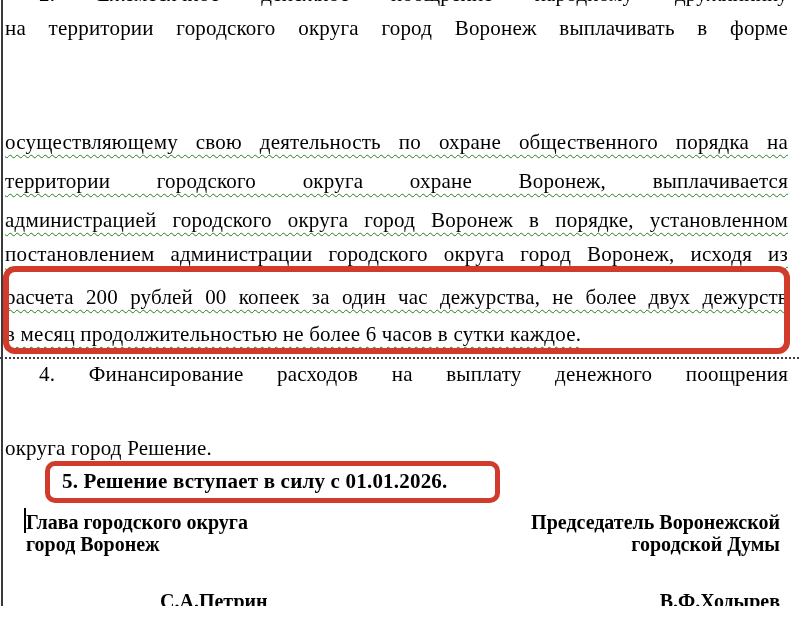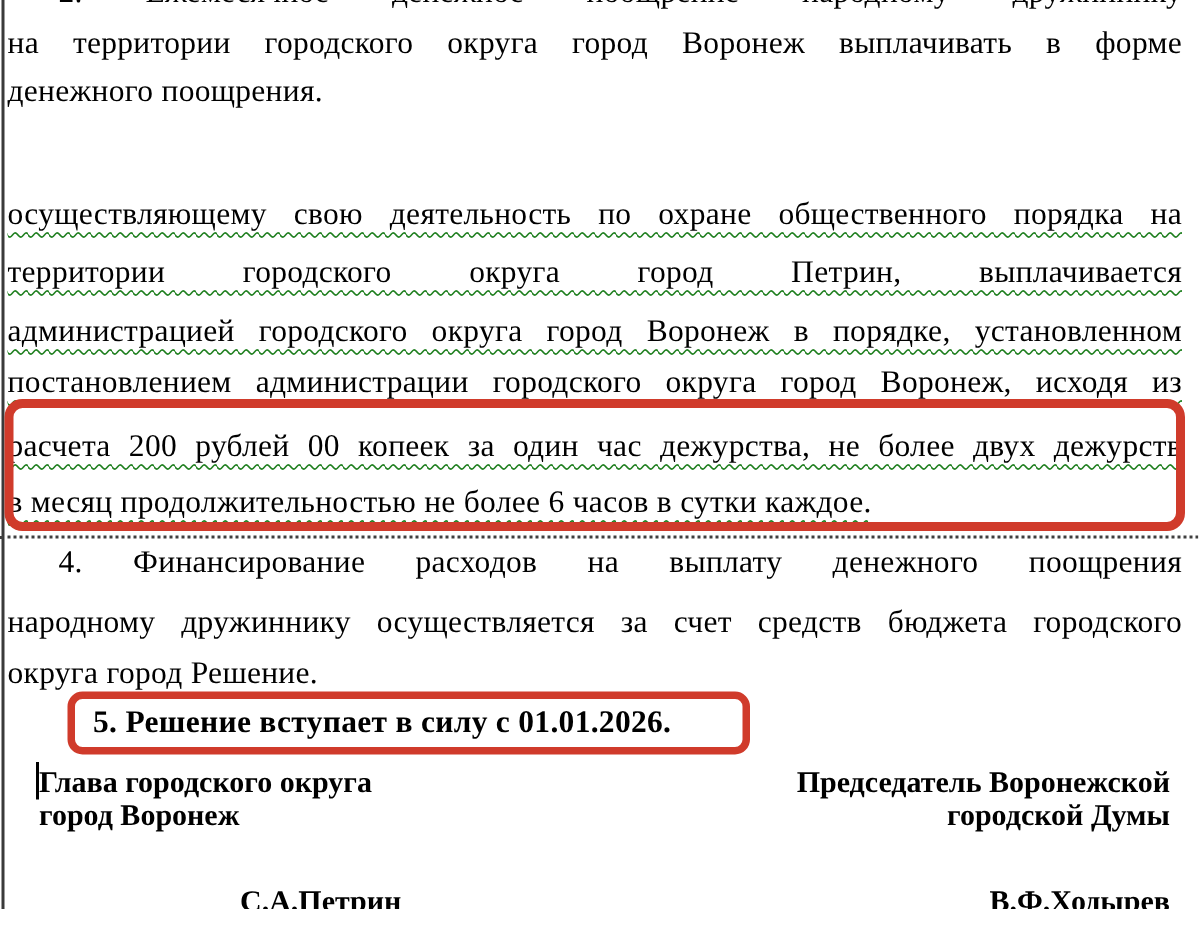--- a/index.html
+++ b/index.html
@@ -81,31 +81,29 @@
 </head>
 <body>
 
 <div class="page">
 
   <div class="page-edge"></div>
 
   <div class="ln just ind" style="top:-21px"><span>2.</span> <span>Ежемесячное денежное поощрение народному дружиннику</span></div>
 
   <div class="ln just" style="top:13px">на территории городского округа город Воронеж выплачивать в форме</div>
-  <div class="ln" style="top:45px">денежного поощрения.</div>
 
   <div class="ln just" style="top:127px"><span class="sq-g">осуществляющему свою деятельность по охране общественного порядка на</span></div>
-  <div class="ln just" style="top:166px"><span class="sq-g">территории городского округа город Петрин, выплачивается</span></div>
+  <div class="ln just" style="top:166px"><span class="sq-g">территории городского округа охране Воронеж, выплачивается</span></div>
   <div class="ln just" style="top:205px"><span class="sq-g">администрацией городского округа город Воронеж в порядке, установленном</span></div>
   <div class="ln just" style="top:239px"><span class="sq-g">постановлением администрации городского округа город Воронеж, исходя из</span></div>
   <div class="ln just" style="top:282px"><span class="sq-g">расчета 200 рублей 00 копеек за один час дежурства, не более двух дежурств</span></div>
   <div class="ln" style="top:319px"><span class="sq-g">в месяц продолжительностью не более 6 часов в сутки каждое.</span></div>
 
   <div class="ln just ind" style="top:359px"><span>4.</span> <span>Финансирование расходов на выплату денежного поощрения</span></div>
-  <div class="ln just" style="top:399px">народному дружиннику осуществляется за счет средств бюджета городского</div>
   <div class="ln" style="top:433px">округа город Решение.</div>
 
   <div class="ln ind5" style="top:466px">5. Решение вступает в силу с 01.01.2026.</div>
 
   <div class="redbox big"></div>
   <div class="redbox small"></div>
 
   <div class="dotted-break"></div>
 
   <div class="caret"></div>

